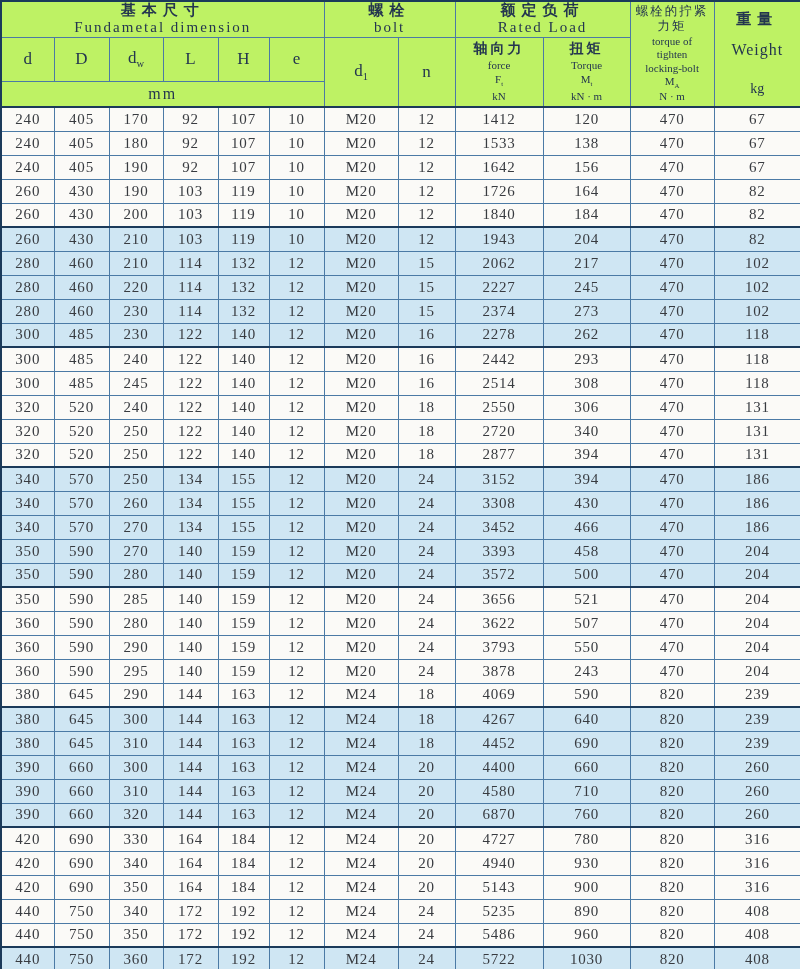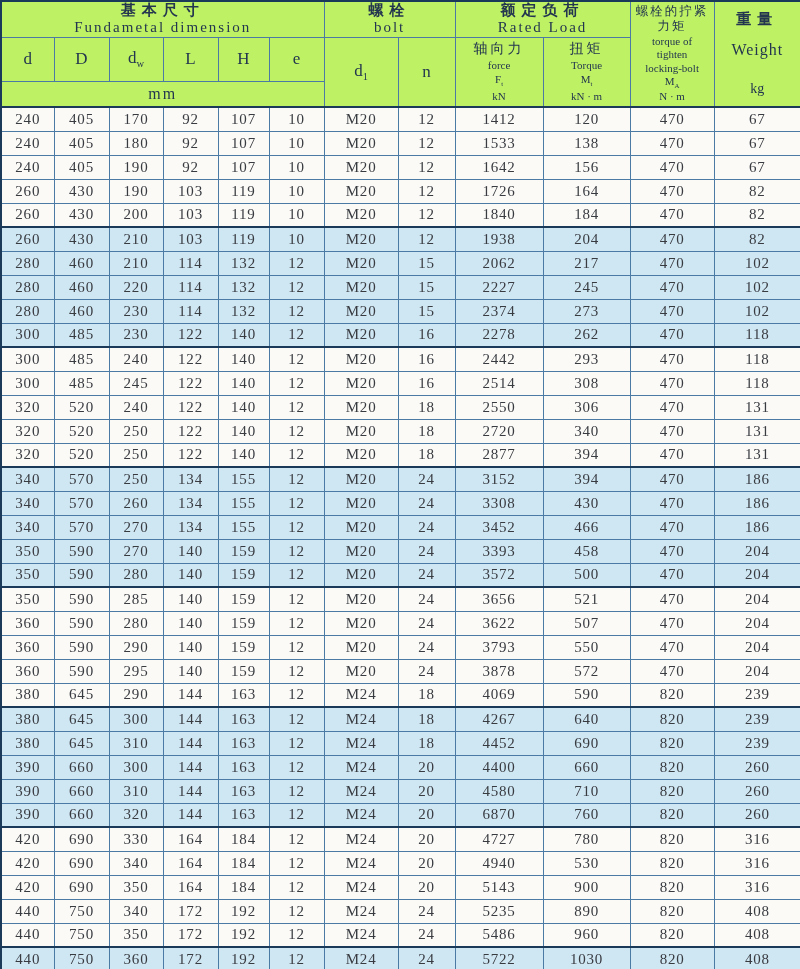--- a/index.html
+++ b/index.html
@@ -28,21 +28,21 @@
   .hrow3 { height:26px; }
 
   .zh  { font-size:15px; font-weight:bold; letter-spacing:6px; line-height:1.15; }
   .en  { font-size:15px; letter-spacing:2px; line-height:1.15; }
   .sym { font-size:17px; }
   sub  { font-size:0.62em; }
 
   .mm-cell { font-size:16px; letter-spacing:2px; color:#24364f; }
 
   .sub4 div { font-size:11px; line-height:1.28; }
-  .sub4 .zh-line { font-size:14px; font-weight:normal; letter-spacing:3px; }
+  .sub4 .zh-line { font-size:14px; font-weight:bold; letter-spacing:3px; }
 
   .tighten div { font-size:11px; line-height:1.22; }
   .tighten .zh-s { font-size:12.5px; font-weight:normal; letter-spacing:2px; }
 
   .weight-cell .zh { margin-bottom:12px; }
   .weight-cell .w-en { font-size:16px; letter-spacing:1px; margin-bottom:22px; }
   .weight-cell .w-unit { font-size:14px; }
 
   tbody tr { height:24px; }
   tbody td {
@@ -200,21 +200,21 @@
         </tr>
         <tr class="band-blue band-start">
           <td>260</td>
           <td>430</td>
           <td>210</td>
           <td>103</td>
           <td>119</td>
           <td>10</td>
           <td>M20</td>
           <td>12</td>
-          <td>1938</td>
+          <td>1943</td>
           <td>204</td>
           <td>470</td>
           <td>82</td>
         </tr>
         <tr class="band-blue">
           <td>280</td>
           <td>460</td>
           <td>210</td>
           <td>114</td>
           <td>132</td>
@@ -453,21 +453,21 @@
         <tr>
           <td>360</td>
           <td>590</td>
           <td>295</td>
           <td>140</td>
           <td>159</td>
           <td>12</td>
           <td>M20</td>
           <td>24</td>
           <td>3878</td>
-          <td>572</td>
+          <td>243</td>
           <td>470</td>
           <td>204</td>
         </tr>
         <tr>
           <td>380</td>
           <td>645</td>
           <td>290</td>
           <td>144</td>
           <td>163</td>
           <td>12</td>
@@ -565,21 +565,21 @@
         <tr>
           <td>420</td>
           <td>690</td>
           <td>340</td>
           <td>164</td>
           <td>184</td>
           <td>12</td>
           <td>M24</td>
           <td>20</td>
           <td>4940</td>
-          <td>530</td>
+          <td>930</td>
           <td>820</td>
           <td>316</td>
         </tr>
         <tr>
           <td>420</td>
           <td>690</td>
           <td>350</td>
           <td>164</td>
           <td>184</td>
           <td>12</td>

